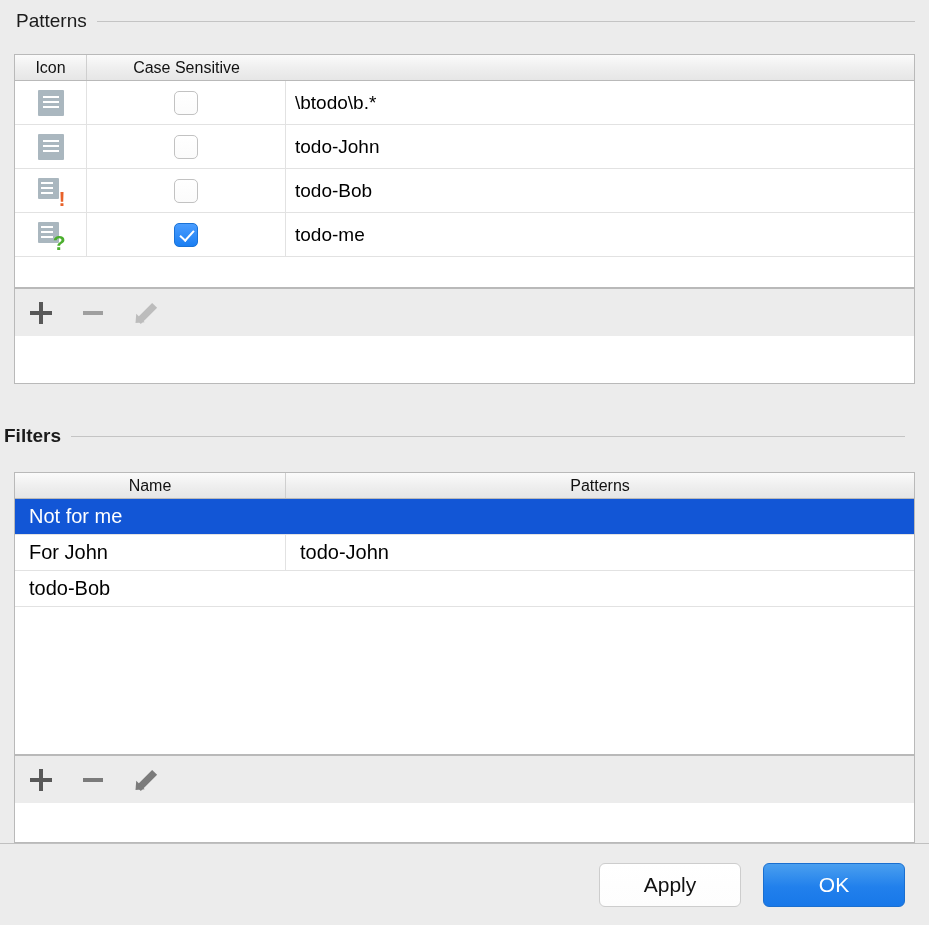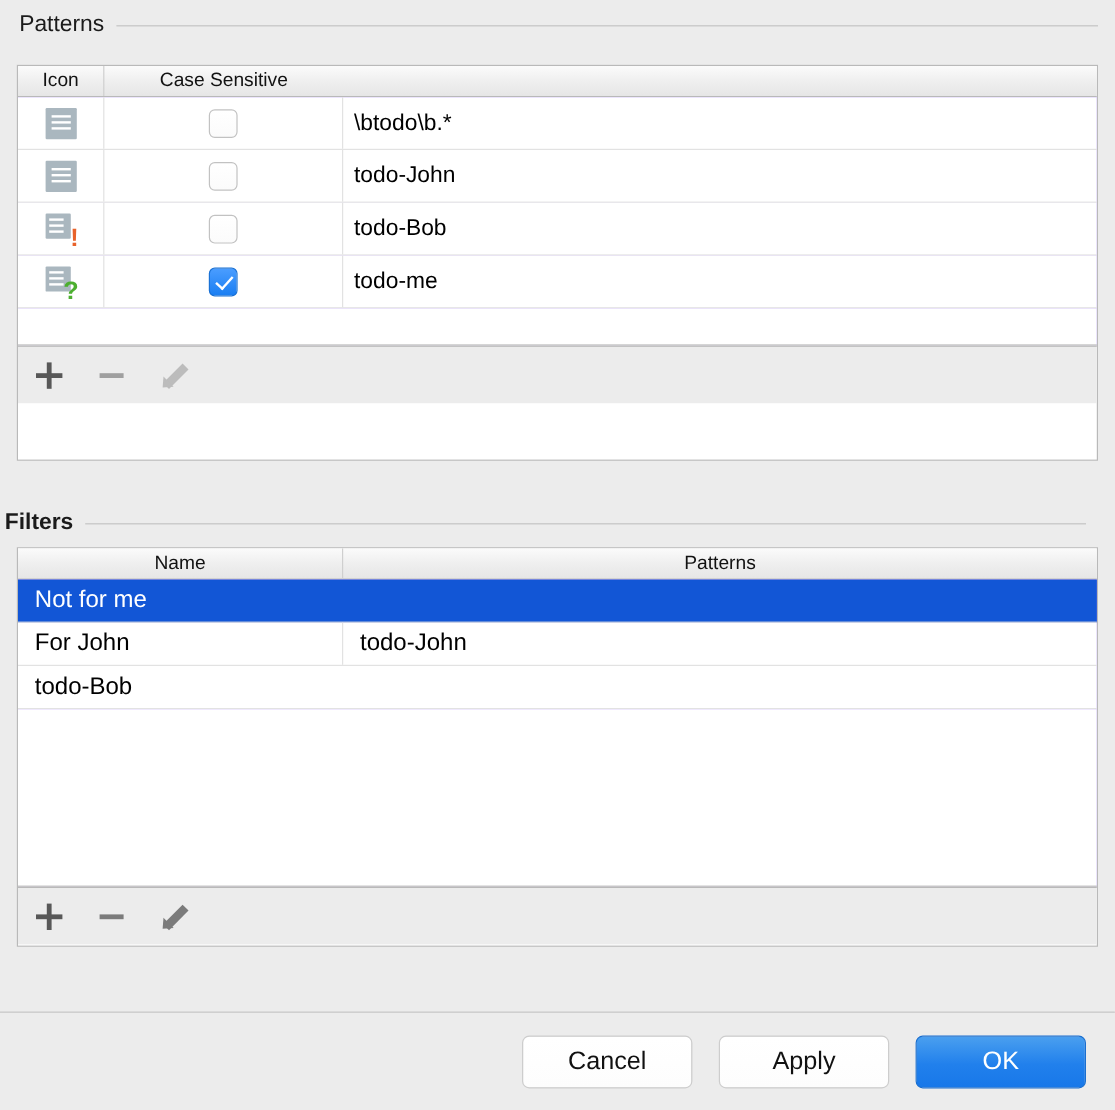--- a/index.html
+++ b/index.html
@@ -56,23 +56,23 @@
     background: #ffffff;
   }
   #patterns-panel {
     left: 14px;
     top: 54px;
     width: 901px;
     height: 330px;
   }
   #filters-panel {
     left: 14px;
-    top: 456px;
+    top: 472px;
     width: 901px;
-    height: 333px;
+    height: 371px;
   }
 
   .thead {
     display: flex;
     height: 26px;
     box-sizing: border-box;
     background: linear-gradient(to bottom, #fbfbfb 0%, #efefef 50%, #e6e6e6 100%);
     border-bottom: 1px solid #b9b9b9;
   }
   .th {
@@ -84,21 +84,21 @@
     color: #121212;
     border-right: 1px solid #cfcfcf;
     height: 100%;
     overflow: hidden;
     white-space: nowrap;
   }
   .th:last-child { border-right: none; }
 
   .tbody {
     display: block;
-    background: #8b5cf6;
+    background: #000000;
   }
   .trow {
     display: flex;
     box-sizing: border-box;
     border-bottom: 1px solid #e2e2e2;
     background: #fff;
   }
   .td {
     box-sizing: border-box;
     display: flex;
@@ -470,16 +470,15 @@
       <span class="ic-pencil enabled">
         <span class="body"></span>
           <span class="tip"></span>
       </span>
     </div>
   </div>
 </div>
 
 <div id="footer-rule"></div>
 <div id="footer">
-  <div class="dlgbtn plain">Cancel</div>
   <div class="dlgbtn plain">Apply</div>
   <div class="dlgbtn primary">OK</div>
 </div>
 
 </body></html>

